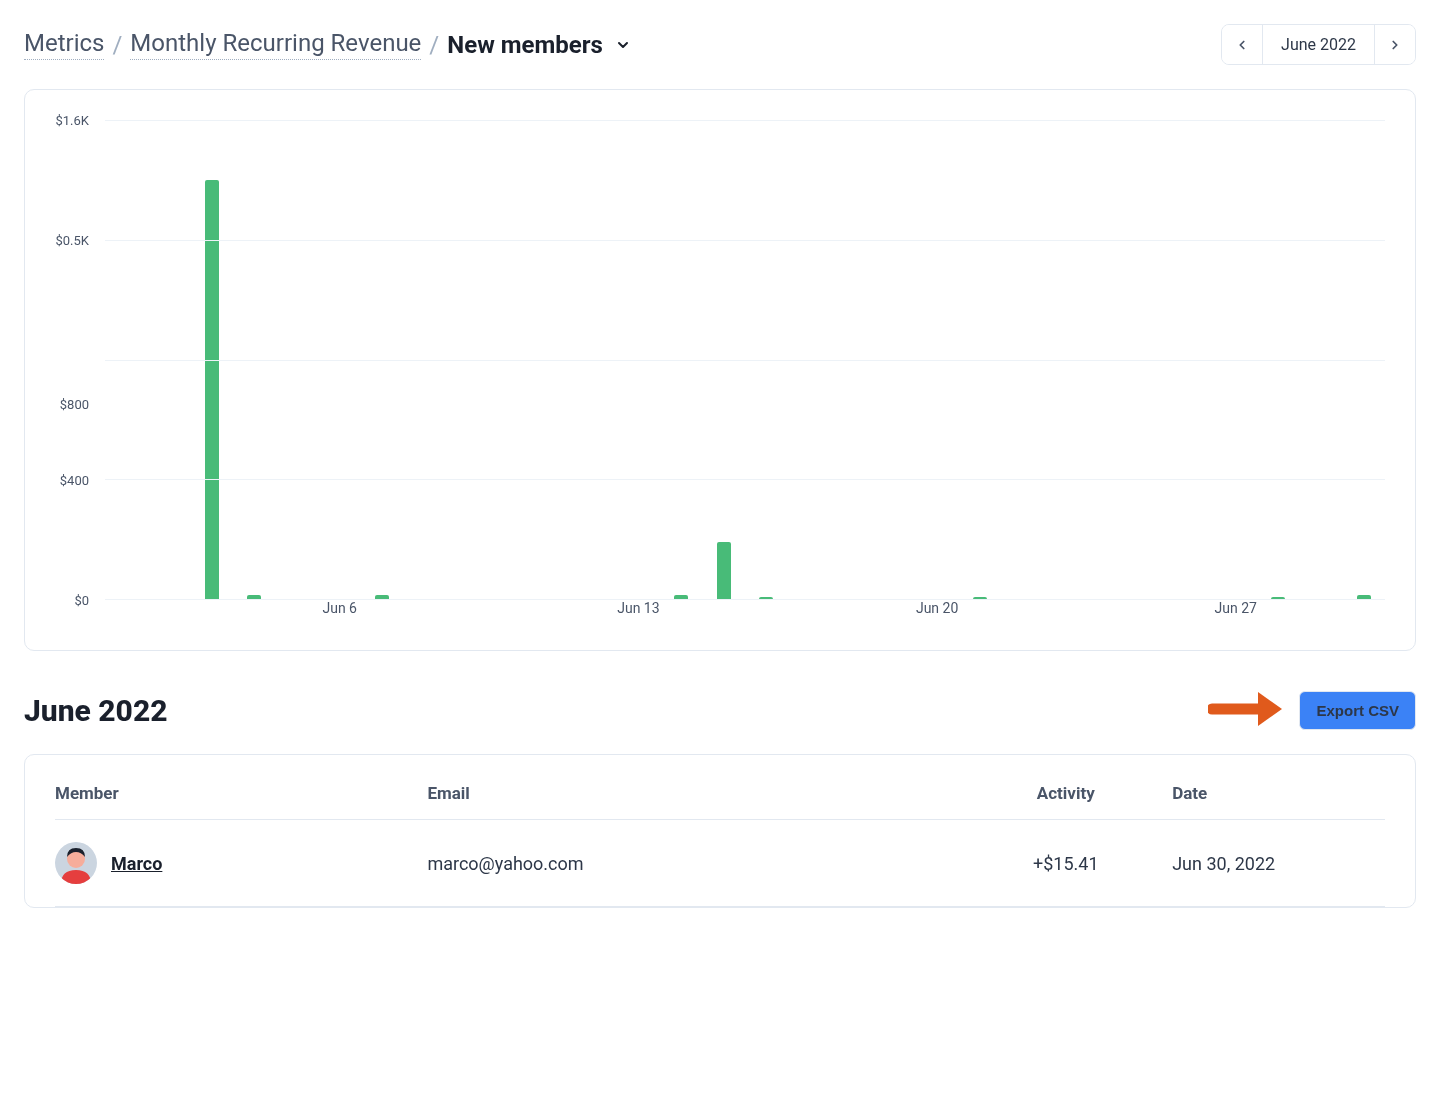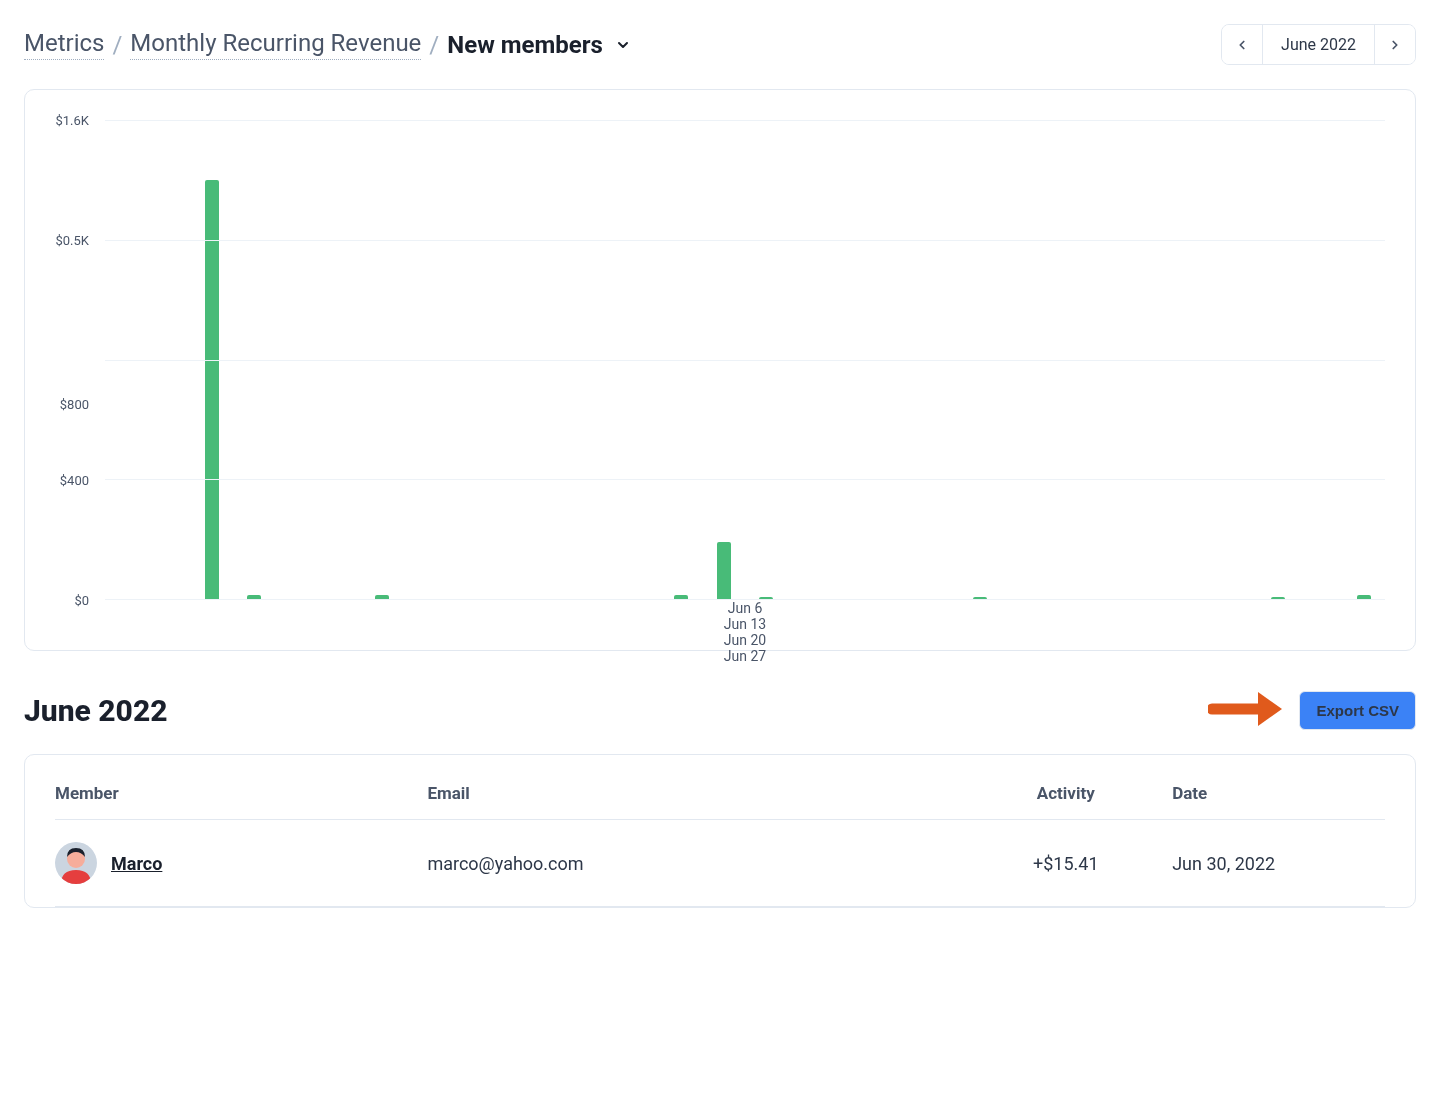--- a/index.html
+++ b/index.html
@@ -110,23 +110,21 @@
   }
   .bar {
     width: 14px;
     background: #48bb78;
     border-radius: 2px 2px 0 0;
   }
   .x-axis {
     display: flex;
     margin-left: 50px;
     height: 30px;
-    align-items: center;
-    position: relative;
-    flex-direction: column;
+    position: relative;
   }
   .x-tick-slot { flex: 1; text-align: center; font-size: 14px; color: #4a5568; }
 
   .section-header {
     display: flex;
     align-items: center;
     justify-content: space-between;
     margin-bottom: 24px;
     position: relative;
   }

